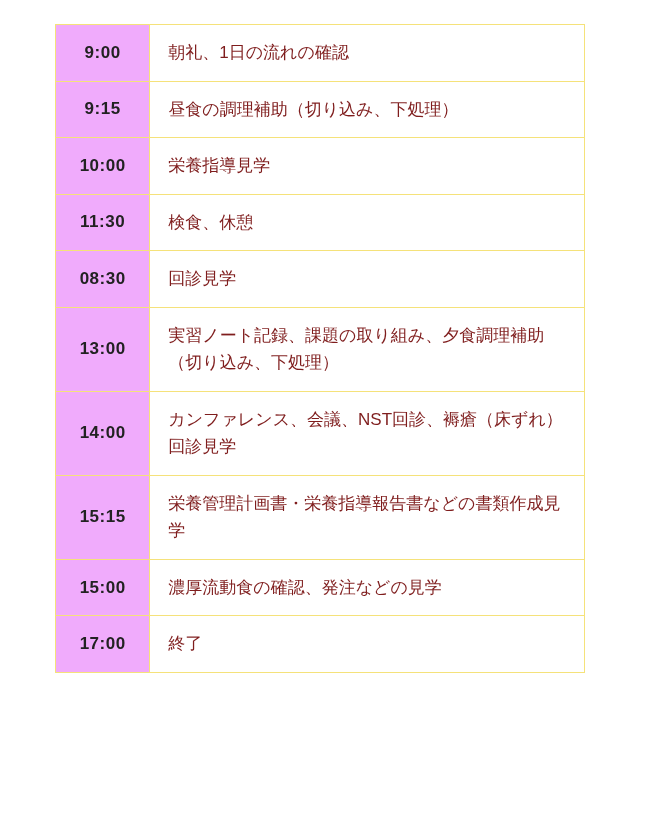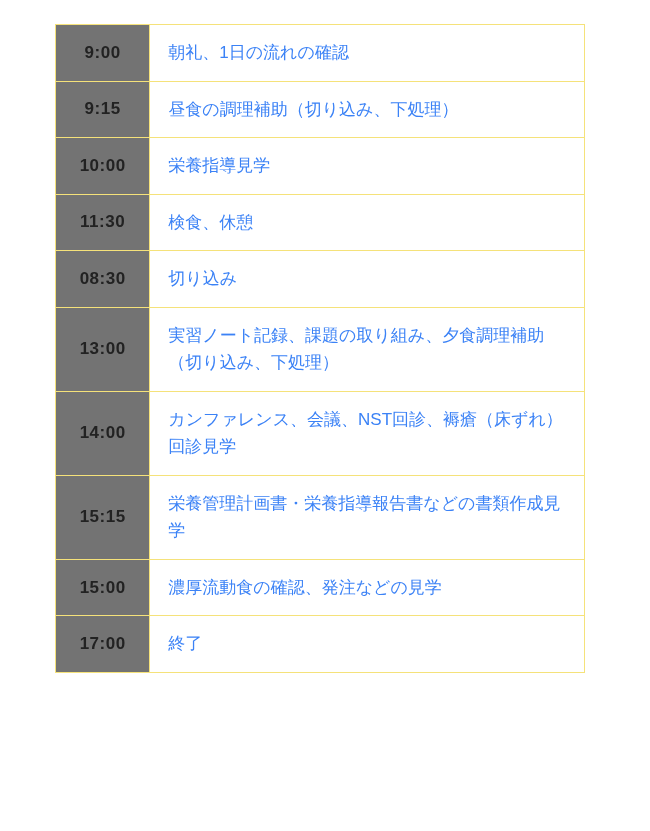--- a/index.html
+++ b/index.html
@@ -30,34 +30,34 @@
   .schedule-table tr {
     background: #ffffff;
   }
   .schedule-table td {
     border: 1px solid #f5e27a;
     vertical-align: middle;
     box-sizing: border-box;
   }
   td.time-cell {
     width: 88px;
-    background: #737373;
+    background: #f0abfc;
     text-align: center;
     font-weight: bold;
     font-size: 17px;
     color: #222222;
     padding: 14px 4px;
     letter-spacing: 0.5px;
   }
   td.task-cell {
     width: 406px;
     background: #ffffff;
     text-align: left;
     font-size: 17px;
-    color: #3b82f6;
+    color: #7f1d1d;
     padding: 14px 14px 14px 18px;
     line-height: 1.62;
     font-weight: normal;
   }
 </style>
 </head>
 <body>
 
 <div class="page">
   <table class="schedule-table">
@@ -73,21 +73,21 @@
       <tr>
         <td class="time-cell">10:00</td>
         <td class="task-cell">栄養指導見学</td>
       </tr>
       <tr>
         <td class="time-cell">11:30</td>
         <td class="task-cell">検食、休憩</td>
       </tr>
       <tr>
         <td class="time-cell">08:30</td>
-        <td class="task-cell">切り込み</td>
+        <td class="task-cell">回診見学</td>
       </tr>
       <tr>
         <td class="time-cell">13:00</td>
         <td class="task-cell">実習ノート記録、課題の取り組み、夕食調理補助（切り込み、下処理）</td>
       </tr>
       <tr>
         <td class="time-cell">14:00</td>
         <td class="task-cell">カンファレンス、会議、NST回診、褥瘡（床ずれ）回診見学</td>
       </tr>
       <tr>

